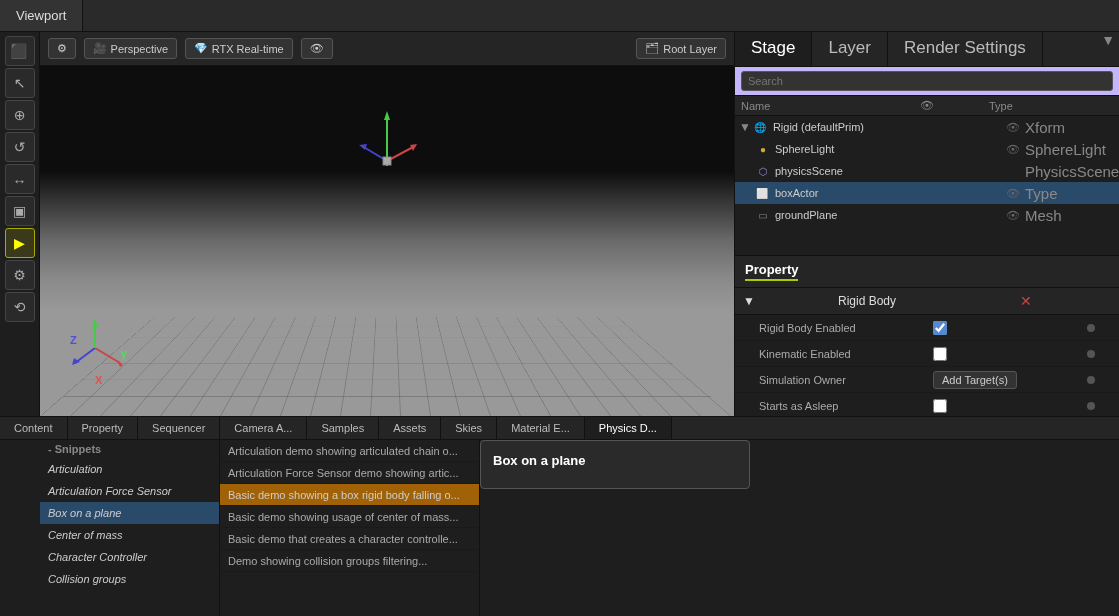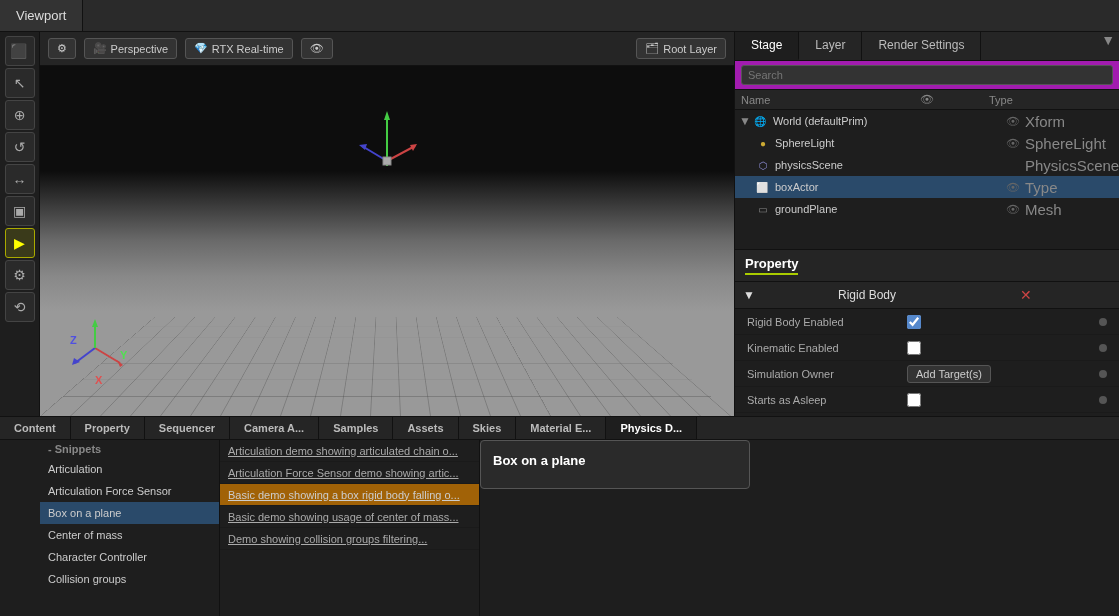--- a/index.html
+++ b/index.html
@@ -22,23 +22,23 @@
     #viewport-toolbar { background: #252525; height: 34px; display: flex; align-items: center; padding: 0 8px; gap: 8px; border-bottom: 1px solid #111; flex-shrink: 0; }
     .vp-btn { background: #333; border: 1px solid #555; border-radius: 3px; color: #ccc; padding: 3px 8px; display: flex; align-items: center; gap: 4px; cursor: pointer; font-size: 11px; }
     .vp-spacer { flex: 1; }
     #viewport-canvas { flex: 1; position: relative; overflow: hidden; }
     #viewport-bg { width: 100%; height: 100%; background: linear-gradient(to bottom, #0d0d0d 0%, #0d0d0d 30%, #6a6a6a 50%, #888 60%, #999 70%); position: relative; }
     .grid-overlay { position: absolute; bottom: 0; left: 0; right: 0; height: 60%; background-image: linear-gradient(rgba(80,80,80,0.4) 1px, transparent 1px), linear-gradient(90deg, rgba(80,80,80,0.4) 1px, transparent 1px); background-size: 30px 30px; transform: perspective(300px) rotateX(45deg); transform-origin: bottom center; }
 
     
     #right-panel { width: 385px; background: #1e1e1e; border-left: 1px solid #111; display: flex; flex-direction: column; flex-shrink: 0; }
     #stage-tabs { display: flex; background: #252525; border-bottom: 1px solid #111; flex-shrink: 0; }
-    .stage-tab { padding: 6px 16px; cursor: pointer; color: #bbb; border-right: 1px solid #111; font-size: 12px; }
+    .stage-tab { padding: 6px 16px; cursor: pointer; color: #bbb; border-right: 1px solid #111; font-size: 17px; }
     .stage-tab.active { background: #1e1e1e; color: #fff; border-bottom: 2px solid #1e1e1e; }
-    #stage-search-bar { display: flex; align-items: center; padding: 4px 6px; background: #a21caf; border-bottom: 1px solid #111; flex-shrink: 0; }
+    #stage-search-bar { display: flex; align-items: center; padding: 4px 6px; background: #c4b5fd; border-bottom: 1px solid #111; flex-shrink: 0; }
     #stage-search-bar input { flex: 1; background: #333; border: 1px solid #555; border-radius: 3px; color: #ccc; padding: 3px 6px; font-size: 11px; outline: none; }
     #stage-tree { flex: 0 0 160px; overflow-y: auto; border-bottom: 1px solid #111; }
     .tree-header { display: flex; align-items: center; padding: 3px 6px; background: #252525; border-bottom: 1px solid #111; font-size: 11px; color: #888; }
     .tree-header span { flex: 1; }
     .tree-header .col-eye { width: 24px; text-align: center; }
     .tree-header .col-type { width: 90px; }
     .tree-row { display: flex; align-items: center; padding: 2px 4px; cursor: pointer; height: 22px; }
     .tree-row.selected { background: #2a4a6a; }
     .tree-row .indent { display: inline-block; }
     .tree-row .icon { width: 16px; height: 16px; margin-right: 4px; display: inline-flex; align-items: center; justify-content: center; font-size: 10px; }
@@ -47,44 +47,44 @@
     .tree-row .type-col { width: 90px; color: #888; font-size: 15px; }
 
     
     #property-panel { flex: 1; overflow-y: auto; }
     #property-header { padding: 6px 10px; background: #252525; border-bottom: 1px solid #111; display: flex; align-items: center; }
     #property-header span { color: #fff; font-size: 13px; font-weight: bold; border-bottom: 2px solid #aacc00; padding-bottom: 2px; }
     .prop-section { margin: 0; }
     .prop-section-header { display: flex; align-items: center; padding: 5px 8px; background: #252525; border-bottom: 1px solid #111; cursor: pointer; }
     .prop-section-header span { flex: 1; color: #ddd; font-size: 12px; }
     .prop-section-header .section-close { color: #c44; font-size: 14px; cursor: pointer; }
-    .prop-row { display: flex; align-items: center; padding: 3px 12px; border-bottom: 1px solid #1a1a1a; min-height: 26px; }
+    .prop-row { display: flex; align-items: center; padding: 3px 24px; border-bottom: 1px solid #1a1a1a; min-height: 26px; }
     .prop-label { width: 160px; color: #aaa; font-size: 11px; flex-shrink: 0; }
-    .prop-value { flex: 1; display: flex; align-items: flex-end; gap: 4px; }
+    .prop-value { flex: 1; display: flex; align-items: flex-end; gap: 4px; margin-left: 14px; }
     .prop-checkbox { width: 14px; height: 14px; accent-color: #5588cc; }
     .add-target-btn { background: #333; border: 1px solid #555; border-radius: 3px; color: #ccc; padding: 2px 8px; font-size: 11px; cursor: pointer; }
     .prop-dot { width: 8px; height: 8px; border-radius: 50%; background: #555; margin-left: 4px; }
 
     
     #bottom-area { height: 200px; background: #1e1e1e; border-top: 1px solid #111; display: flex; flex-direction: column; }
-    #bottom-tabs { display: flex; background: #252525; border-bottom: 1px solid #111; flex-shrink: 0; font-weight: bold; }
+    #bottom-tabs { display: flex; background: #252525; border-bottom: 1px solid #111; flex-shrink: 0; }
     .bottom-tab { padding: 5px 14px; cursor: pointer; color: #bbb; border-right: 1px solid #111; font-size: 11px; }
     .bottom-tab.active { background: #1e1e1e; color: #fff; }
     #bottom-content { flex: 1; display: flex; overflow: hidden; }
 
     
     #snippets-list { width: 220px; border-right: 1px solid #111; overflow-y: auto; padding-left: 40px; }
     .snippet-row { display: flex; align-items: center; padding: 4px 8px; cursor: pointer; height: 22px; font-size: 11px; }
     .snippet-row.selected { background: #2a4a6a; }
-    .snippet-row .sname { color: #ccc; }
+    .snippet-row .sname { color: #ccc; font-style: italic; }
     .snippet-section { padding: 3px 8px; color: #888; font-size: 11px; font-weight: bold; }
 
     
     #snippets-desc { width: 260px; border-right: 1px solid #111; overflow-y: auto; }
-    .sdesc-row { display: flex; align-items: center; padding: 3px 8px; height: 22px; font-size: 11px; color: #aaa; border-bottom: 1px solid #1a1a1a; text-decoration: underline; }
+    .sdesc-row { display: flex; align-items: center; padding: 3px 8px; height: 22px; font-size: 11px; color: #aaa; border-bottom: 1px solid #1a1a1a; }
     .sdesc-row.selected { background: #a16207; color: #ccc; text-align: right; }
 
     
     #tooltip-popup { position: absolute; top: 0; left: 0; width: 270px; background: #2a2a2a; border: 1px solid #555; border-radius: 4px; padding: 12px; z-index: 100; }
     #tooltip-popup h3 { color: #fff; font-size: 13px; margin-bottom: 8px; }
     #tooltip-popup p { color: #aaa; font-size: 11px; line-height: 1.5; }
     #snippets-desc-container { position: relative; flex: 1; overflow: hidden; }
 
     .filter-icon { color: #888; font-size: 14px; padding: 0 4px; cursor: pointer; }
     .collapse-arrow { color: #888; margin-right: 4px; }
@@ -187,21 +187,21 @@
       <div class="tree-header">
         <span>Name</span>
         <span class="col-eye">👁</span>
         <span class="col-type">Type</span>
       </div>
 
       <div class="tree-row">
         <span class="indent" style="width:0px;"></span>
         <span style="color:#888;margin-right:2px;">▼</span>
         <span class="icon">🌐</span>
-        <span class="name">World (defaultPrim)</span>
+        <span class="name">Rigid (defaultPrim)</span>
         <span class="eye-icon">👁</span>
         <span class="type-col">Xform</span>
       </div>
 
       <div class="tree-row">
         <span class="indent" style="width:16px;"></span>
         <span class="icon" style="color:#ccaa33;">●</span>
         <span class="name">SphereLight</span>
         <span class="eye-icon">👁</span>
         <span class="type-col">SphereLight</span>
@@ -330,20 +330,23 @@
       <div class="sdesc-row">
         <span>Articulation Force Sensor demo showing artic...</span>
       </div>
       <div class="sdesc-row selected">
         <span>Basic demo showing a box rigid body falling o...</span>
       </div>
       <div class="sdesc-row">
         <span>Basic demo showing usage of center of mass...</span>
       </div>
       <div class="sdesc-row">
+        <span>Basic demo that creates a character controlle...</span>
+      </div>
+      <div class="sdesc-row">
         <span>Demo showing collision groups filtering...</span>
       </div>
     </div>
 
     <div id="snippets-desc-container" style="position:relative;flex:1;">
       <div id="tooltip-popup">
         <h3>Box on a plane</h3>
       </div>
     </div>
   </div>

